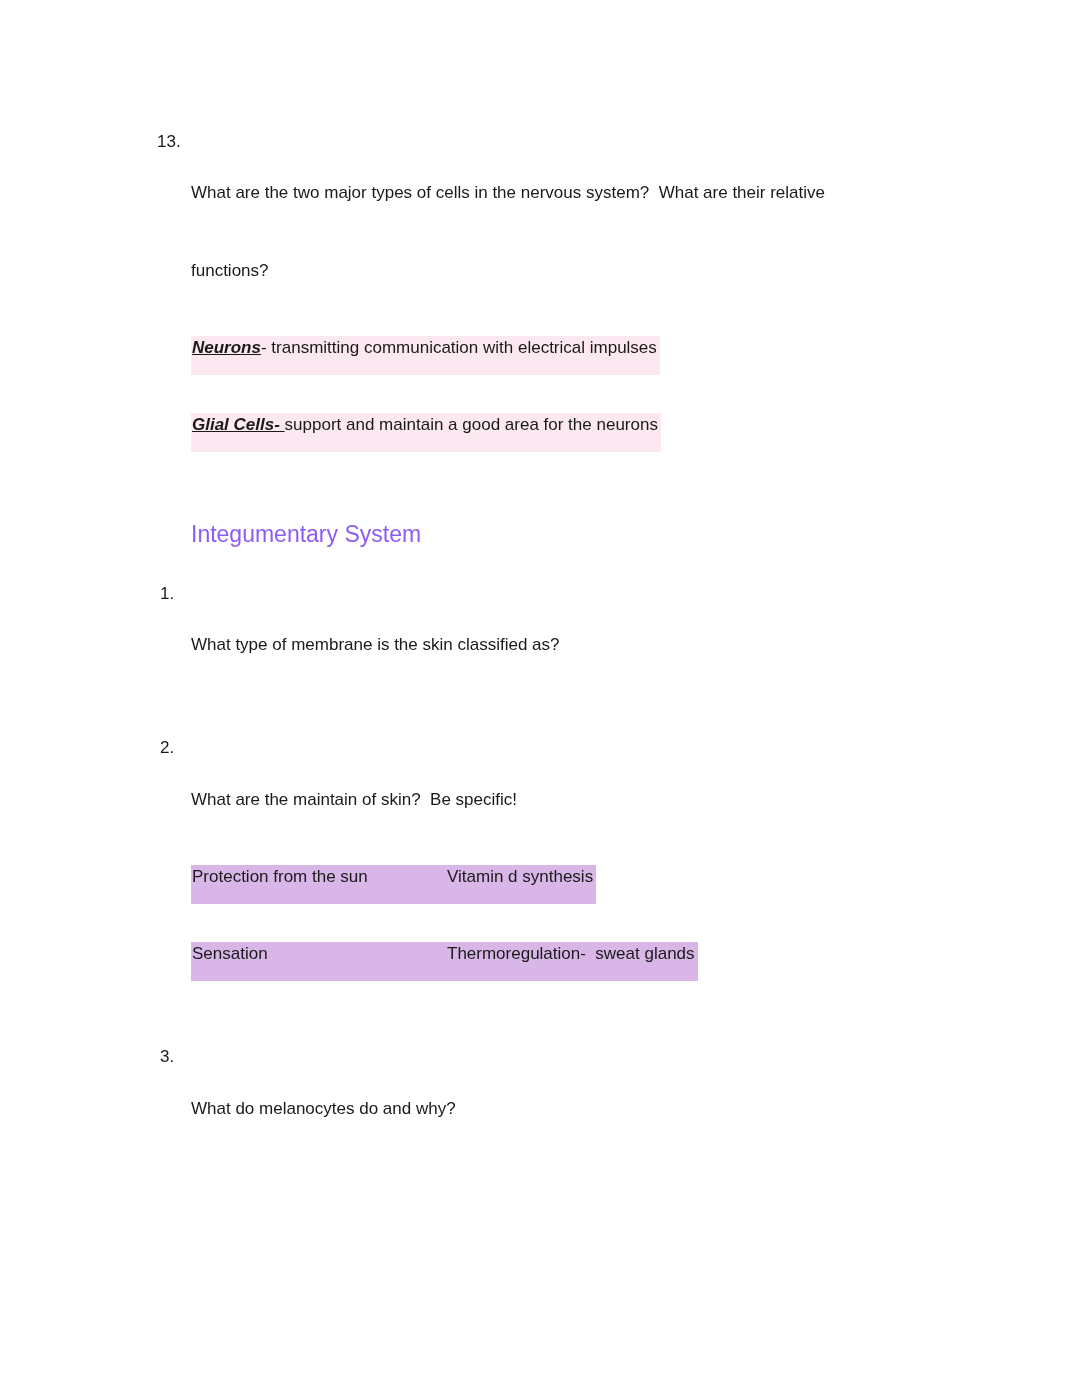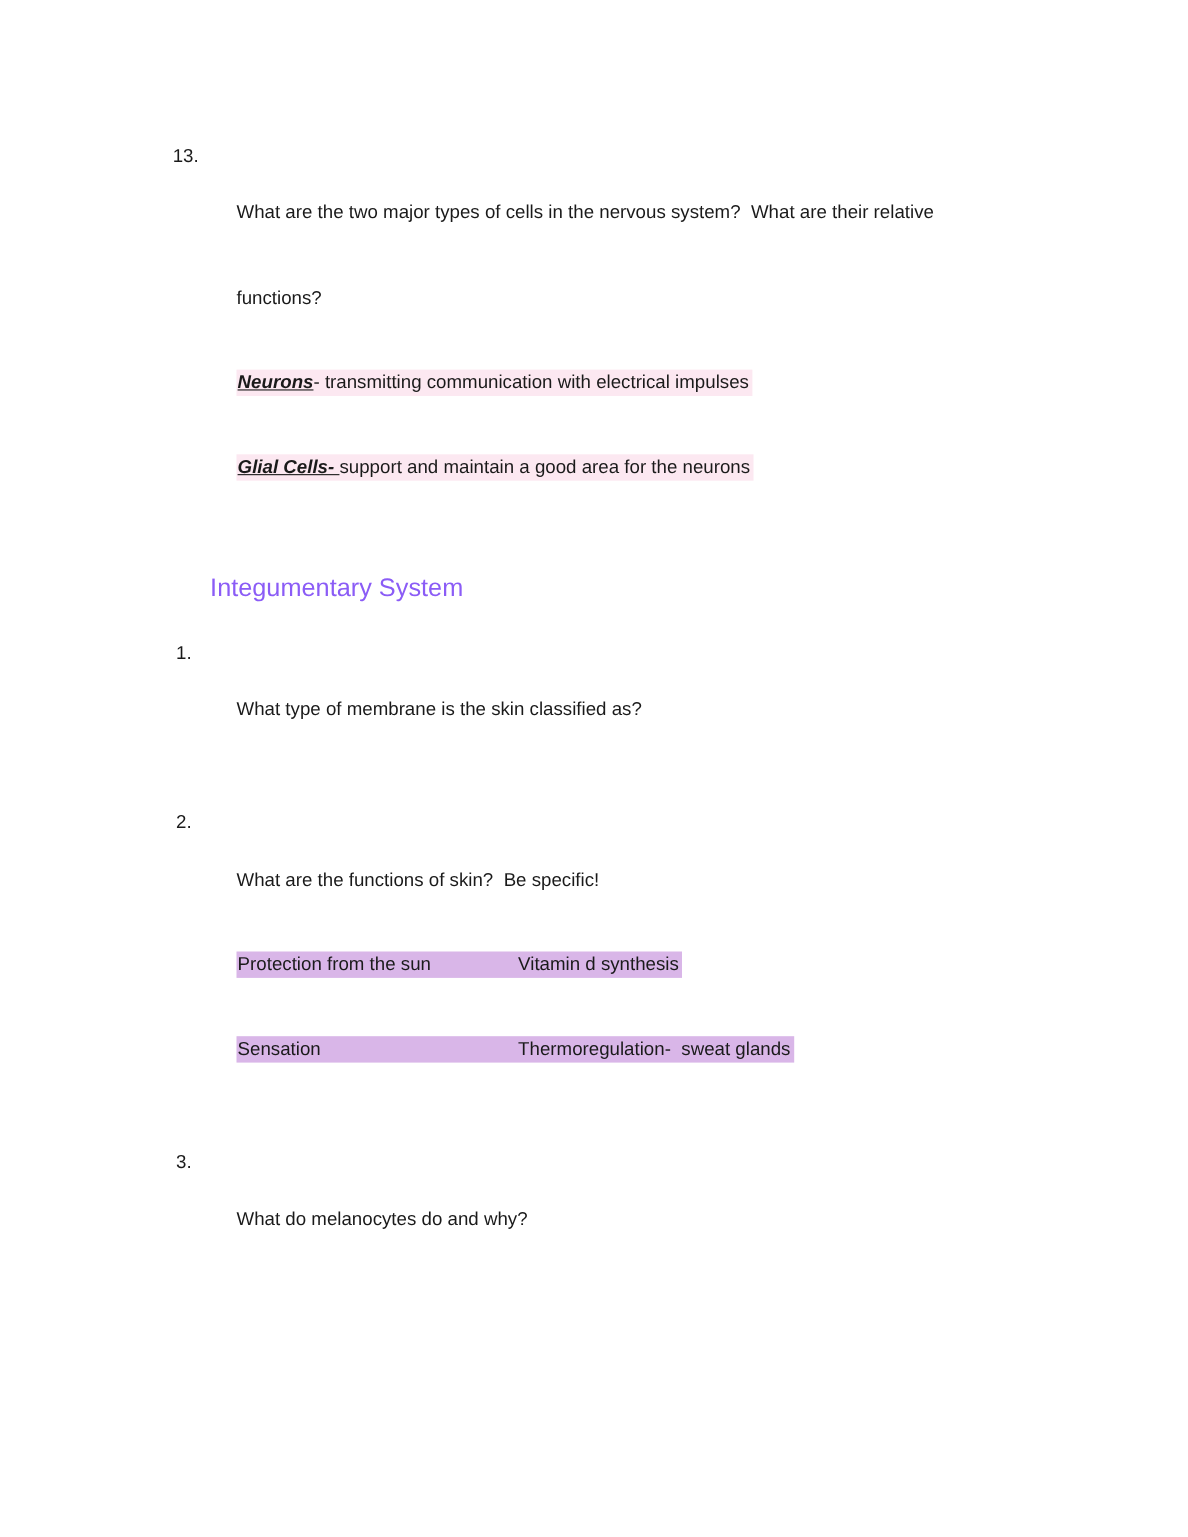--- a/index.html
+++ b/index.html
@@ -5,23 +5,23 @@
   html,body{margin:0;padding:0;}
   body{
     width:1080px;height:1397px;background:#ffffff;position:relative;
     font-family:"Liberation Sans",sans-serif;font-size:17px;line-height:25.7px;color:#1a1a1a;
     overflow:hidden;
   }
   .doc{position:absolute;left:157px;top:129px;width:850px;}
   .item{display:flex;margin-bottom:26px;}
   .num{flex:0 0 34px;box-sizing:border-box;}
   .num.single{padding-left:3px;}
-  .content{flex:1;white-space:pre-wrap;margin-left:24px;}
+  .content{flex:1;white-space:pre-wrap;}
   .line{min-height:25.7px;}
-  .hl{background:var(--hl-purple,#d9b6e8);padding:2px 3px 3px 1px;}
+  .hl{background:var(--hl-purple,#d9b6e8);padding:2px 3px 18px 1px;}
   .hl.pink{background:var(--hl-pink,#fce8f1);}
   .term{font-weight:bold;font-style:italic;text-decoration:underline;}
   .c1{display:inline-block;width:255px;}
   .heading{font-size:23px;font-weight:400;color:#8b5cf6;margin:30px 0 32px 34px;line-height:30px;font-family:"Liberation Sans",sans-serif;}
 </style>
 </head>
 <body>
 
 <div class="doc">
 
@@ -40,21 +40,21 @@
   <div class="item">
     <div class="num single">1.</div>
     <div class="content">
       <div class="line">What type of membrane is the skin classified as?</div>
     </div>
   </div>
 
   <div class="item">
     <div class="num single">2.</div>
     <div class="content">
-      <div class="line">What are the functions of skin?  Be specific!</div>
+      <div class="line">What are the maintain of skin?  Be specific!</div>
       <div class="line"><span class="hl"><span class="c1">Protection from the sun</span><span>Vitamin d synthesis</span></span></div>
       <div class="line"><span class="hl"><span class="c1">Sensation</span><span>Thermoregulation-  sweat glands</span></span></div>
     </div>
   </div>
 
   <div class="item">
     <div class="num single">3.</div>
     <div class="content">
       <div class="line">What do melanocytes do and why?</div>
       

